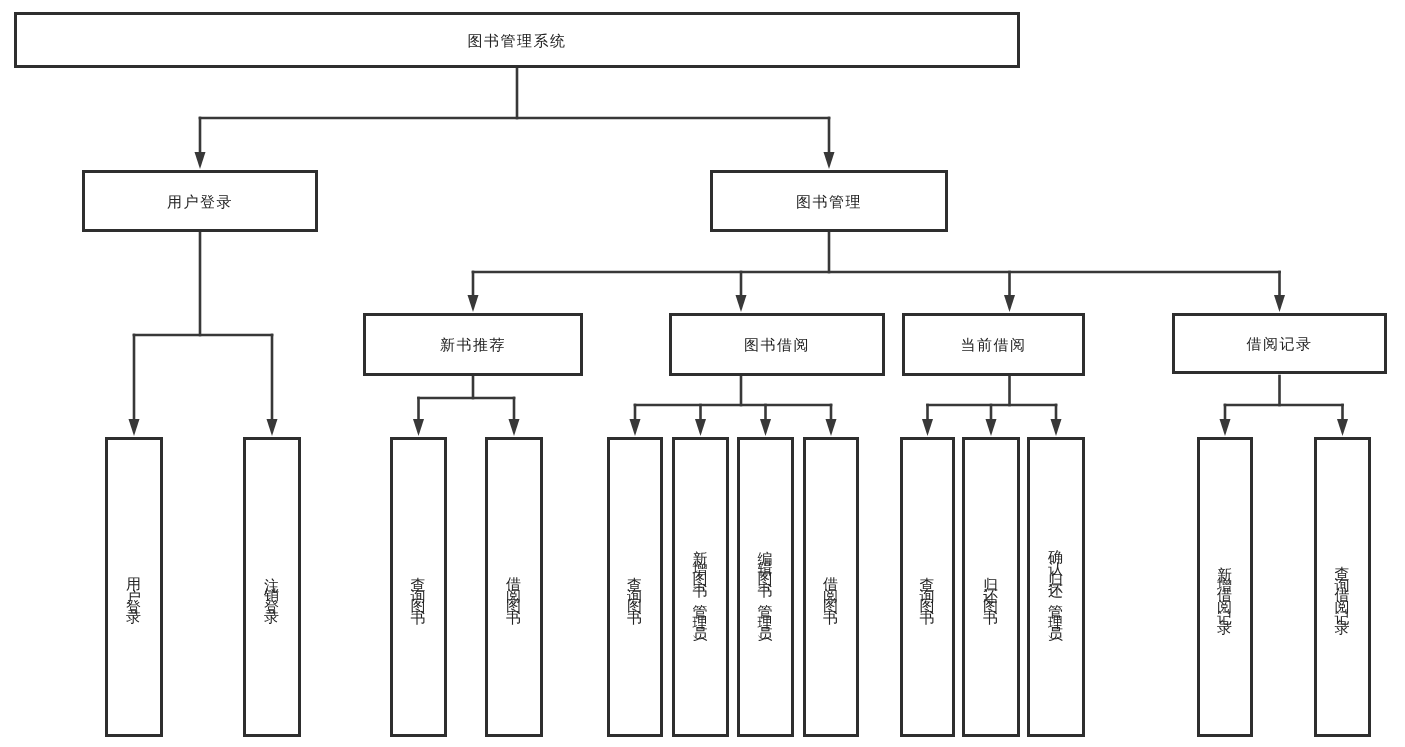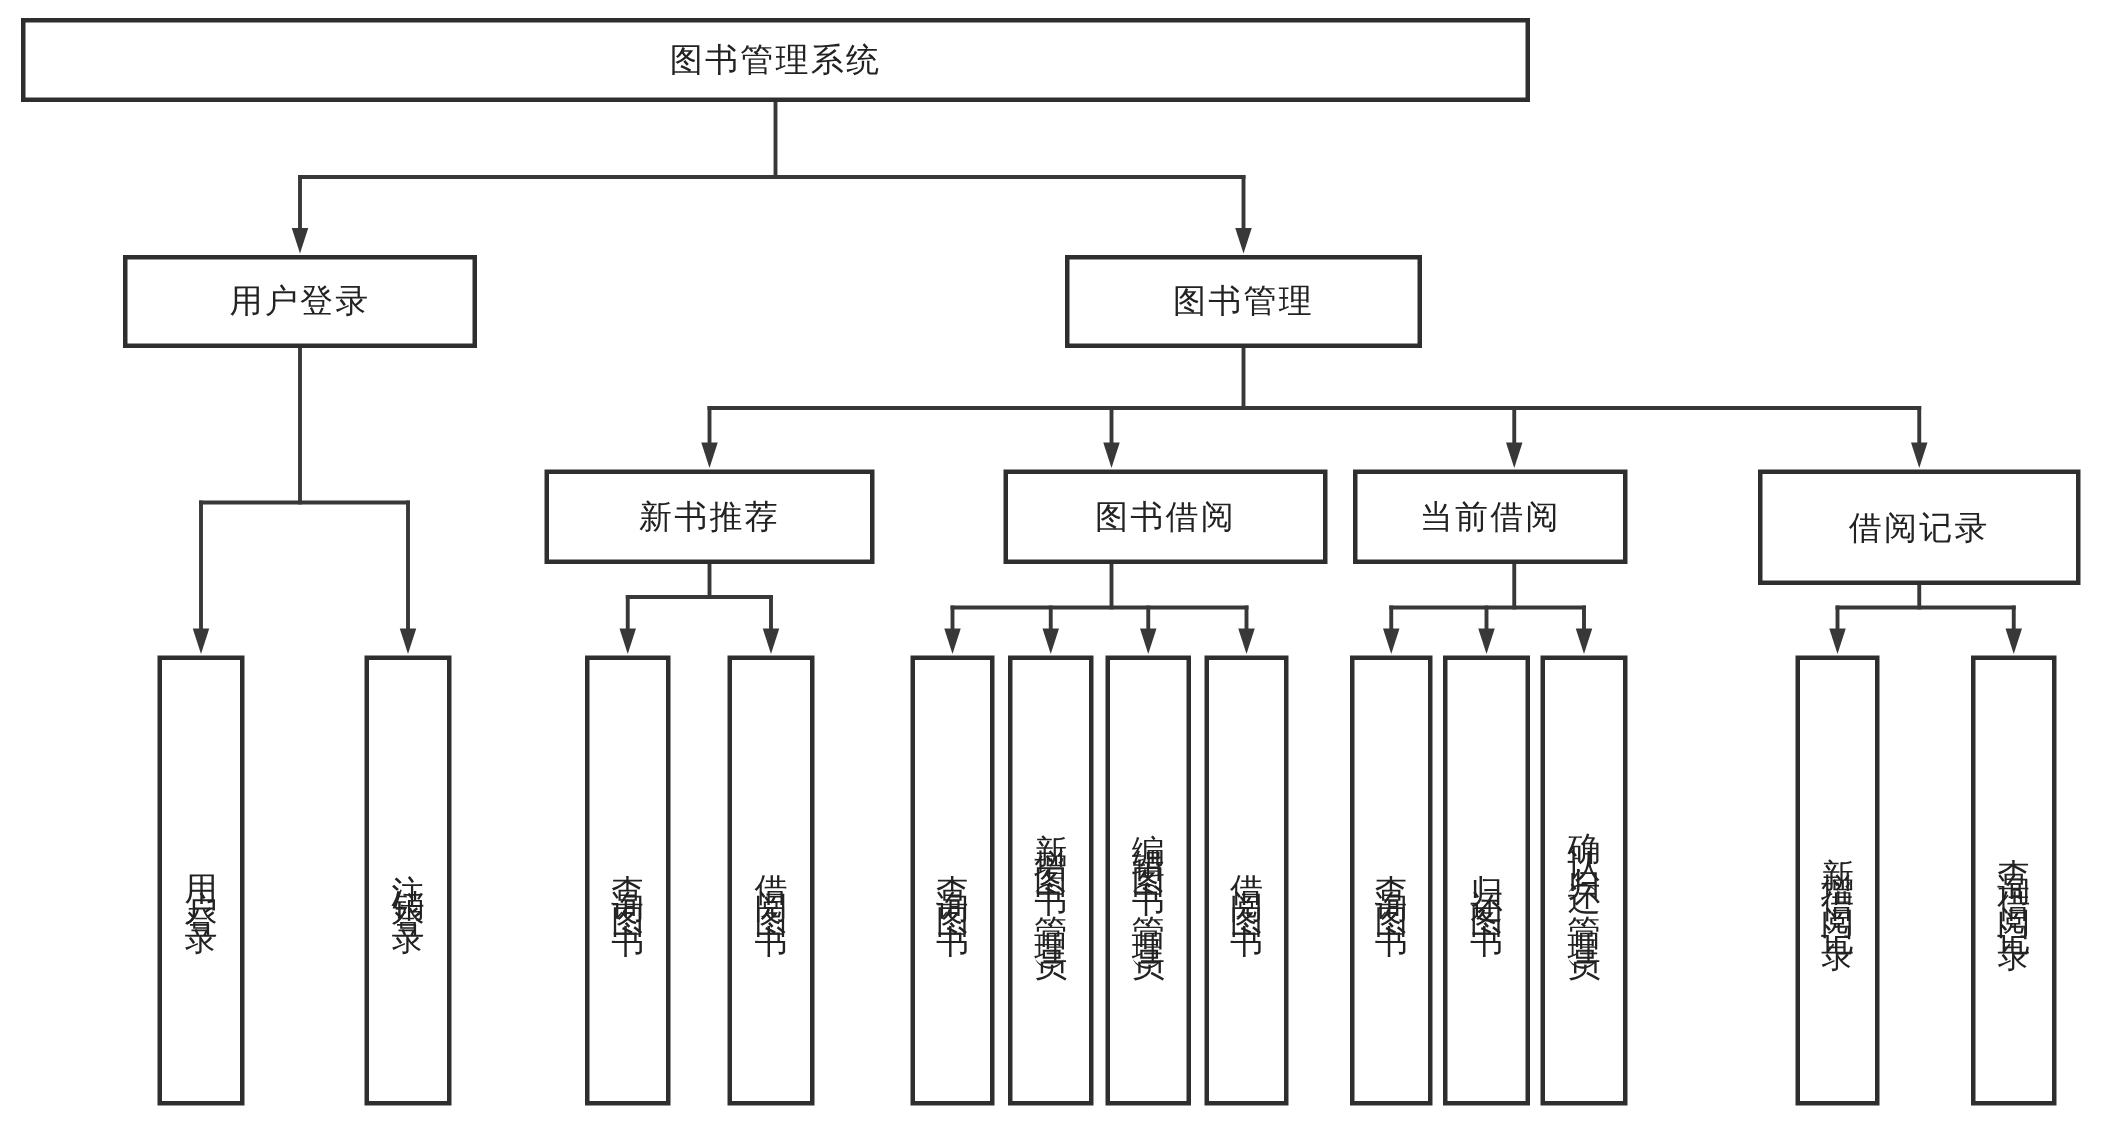--- a/index.html
+++ b/index.html
@@ -23,21 +23,21 @@
   }
   .node {
     position: absolute;
     box-sizing: border-box;
     background: var(--box-fill, #ffffff);
     border: 3px solid var(--box-border, #2e2e2e);
     display: flex;
     align-items: center;
     justify-content: center;
     color: var(--text, #222222);
-    font-size: 22px;
+    font-size: 15px;
     z-index: 2;
     line-height: 1;
   }
   .node .htext {
     letter-spacing: 1.5px;
     white-space: nowrap;
   }
   .node .vtext {
     writing-mode: vertical-rl;
     text-orientation: mixed;
@@ -126,21 +126,21 @@
       </div>
       <div class="node" style="left: 363px; top: 313px; width: 220px; height: 63px; align-items: center;">
         <span class="htext">新书推荐</span>
       </div>
       <div class="node" style="left: 669px; top: 313px; width: 216px; height: 63px;">
         <span class="htext">图书借阅</span>
       </div>
       <div class="node" style="left: 902px; top: 313px; width: 183px; height: 63px;">
         <span class="htext">当前借阅</span>
       </div>
-      <div class="node" style="left: 1172px; top: 313px; width: 215px; height: 77px;">
+      <div class="node" style="left: 1172px; top: 313px; width: 215px; height: 61px;">
         <span class="htext">借阅记录</span>
       </div>
       <div class="node" style="left: 105px; top: 437px; width: 58px; height: 300px;">
         <span class="vtext">用户登录</span>
       </div>
       <div class="node" style="left: 243px; top: 437px; width: 58px; height: 300px;">
         <span class="vtext">注销登录</span>
       </div>
       <div class="node" style="left: 390px; top: 437px; width: 57px; height: 300px;">
         <span class="vtext">查询图书</span>

